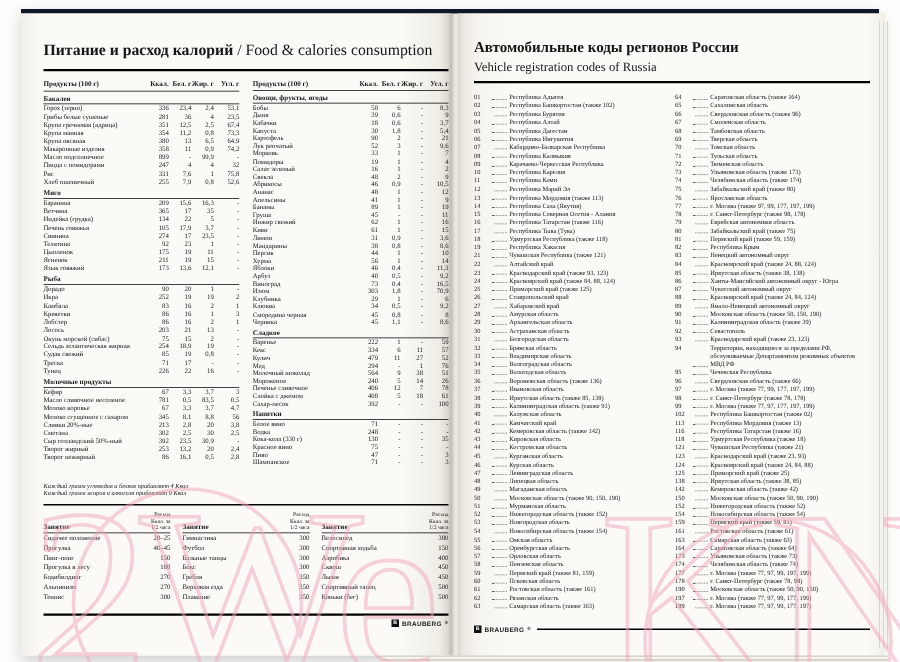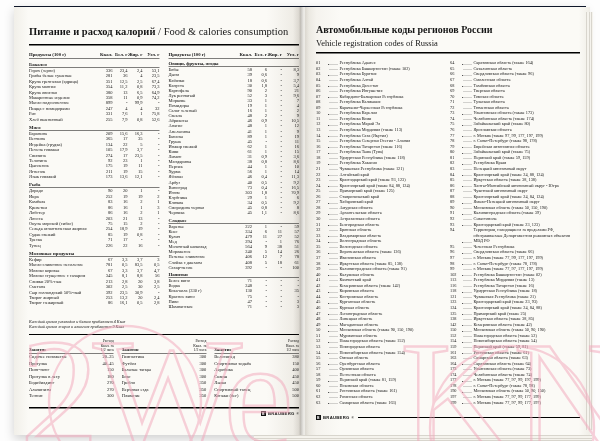--- a/index.html
+++ b/index.html
@@ -1,18 +1,18 @@
 <!DOCTYPE html>
 <html><head>
 <meta charset="utf-8">
 <style>
   html,body{margin:0;padding:0;width:600px;height:441px;background:#fdfdfd;overflow:hidden;
     font-family:"Liberation Serif", serif;color:#161616;}
   .book{position:absolute;left:14px;top:6px;width:572px;height:428px;
-    box-shadow:0 4px 10px rgba(0,0,0,.18);border-top:1px solid #0f172a;background:#faf9f5;}
+    box-shadow:0 4px 10px rgba(0,0,0,.18);border-top:3px solid #0f172a;background:#faf9f5;}
   .page{position:absolute;top:0;height:428px;}
   .page-left{left:0;width:287px;background:linear-gradient(to right,#f1efe9 0,#fbfaf6 5%,#fbfaf6 88%,#ebe8e1 100%);}
   .page-right{left:291px;width:285px;background:linear-gradient(to right,#e6e3db 0,#f5f3ee 4%,#fbfaf6 12%,#fbfaf6 96%,#f0eee7 100%);}
   .gutter{position:absolute;left:279px;top:0;width:16px;height:428px;pointer-events:none;
     background:linear-gradient(to right,rgba(0,0,0,0) 0,rgba(80,70,60,.10) 35%,rgba(55,48,42,.26) 50%,rgba(80,70,60,.10) 65%,rgba(0,0,0,0) 100%);}
   .edges-right{position:absolute;right:-7px;top:5px;width:7px;height:418px;
     background:repeating-linear-gradient(to right,#d8d5cd 0 1px,#f5f3ed 1px 2.6px);}
   .edges-bottom{position:absolute;left:240px;right:-6px;bottom:-6px;height:6px;
     background:repeating-linear-gradient(to bottom,#d8d5cd 0 1px,#f5f3ed 1px 2.6px);}
   .scale{position:absolute;transform:scale(0.5);transform-origin:0 0;}

